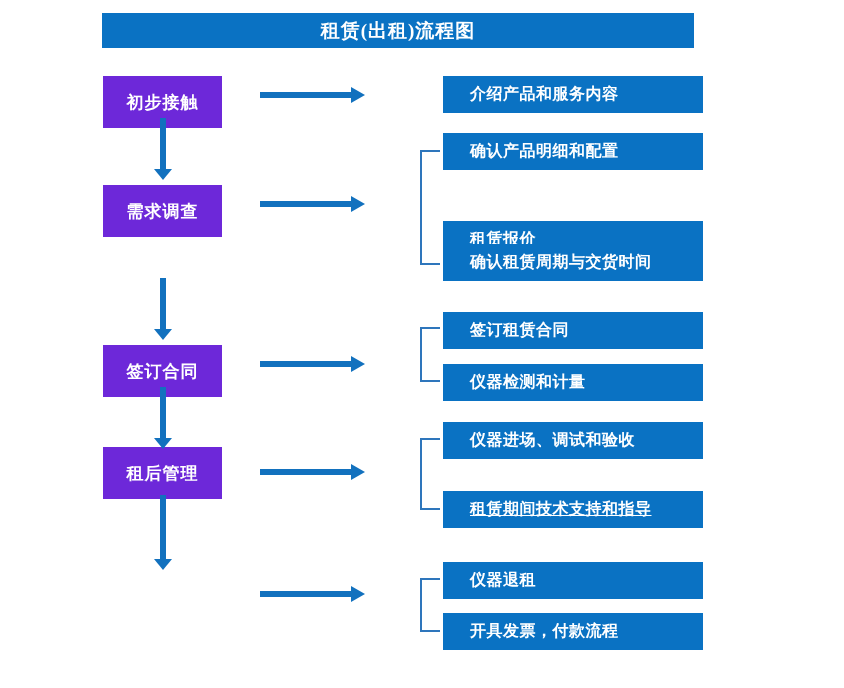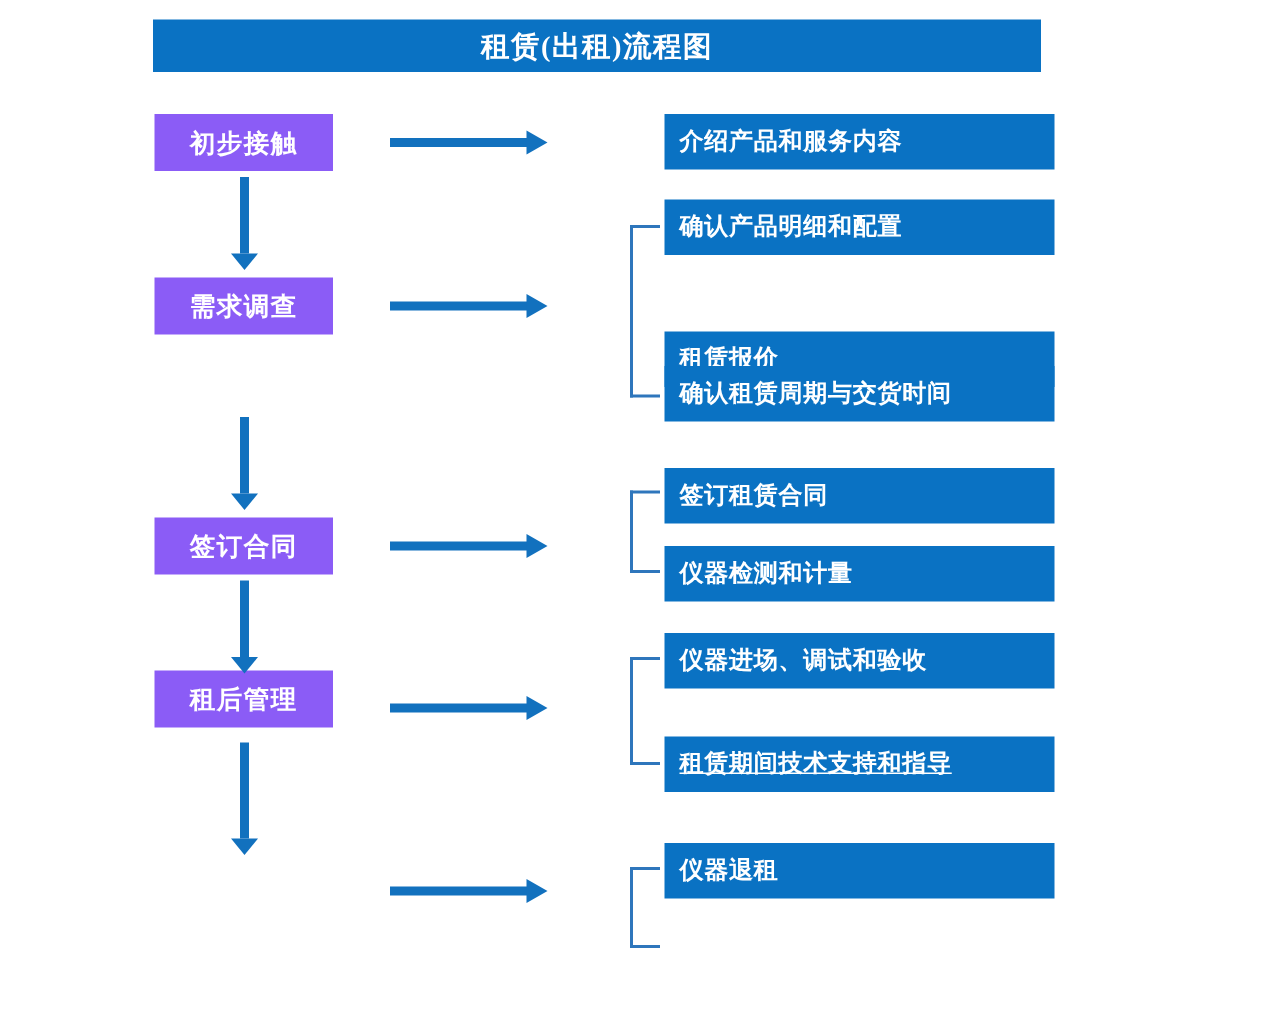--- a/index.html
+++ b/index.html
@@ -32,22 +32,22 @@
     display: flex;
     align-items: center;
     justify-content: center;
     letter-spacing: 1px;
   }
 
   
   .stage-box {
     position: absolute;
     width: 119px;
-    height: 38px;
-    background: #8b5cf6;
+    height: 52px;
+    background: #6d28d9;
     color: #ffffff;
     font-size: 17px;
     font-weight: bold;
     display: flex;
     align-items: center;
     justify-content: center;
     letter-spacing: 1px;
   }
 
   
@@ -55,21 +55,21 @@
     position: absolute;
     left: 443px;
     width: 260px;
     height: 37px;
     background: #0A72C3;
     color: #ffffff;
     font-size: 16px;
     font-weight: bold;
     display: flex;
     align-items: center;
-    padding-left: 10px;
+    padding-left: 27px;
     box-sizing: border-box;
     letter-spacing: 0.5px;
   }
 
   
   .down-arrow {
     position: absolute;
     width: 22px;
   }
   .down-arrow .shaft {
@@ -181,14 +181,15 @@
 
   <div class="detail-box" style="top:76px;">介绍产品和服务内容</div>
   <div class="detail-box" style="top:133px;">确认产品明细和配置</div>
   <div class="detail-box" style="top:185px;margin-top:36px;">租赁报价</div>
   <div class="detail-box" style="top:244px;">确认租赁周期与交货时间</div>
   <div class="detail-box" style="top:312px;">签订租赁合同</div>
   <div class="detail-box" style="top:364px;">仪器检测和计量</div>
   <div class="detail-box" style="top:422px;">仪器进场、调试和验收</div>
   <div class="detail-box" style="top:491px;text-decoration:underline;">租赁期间技术支持和指导</div>
   <div class="detail-box" style="top:562px;">仪器退租</div>
+  <div class="detail-box" style="top:613px;">开具发票，付款流程</div>
 
 </div>
 
 </body></html>

